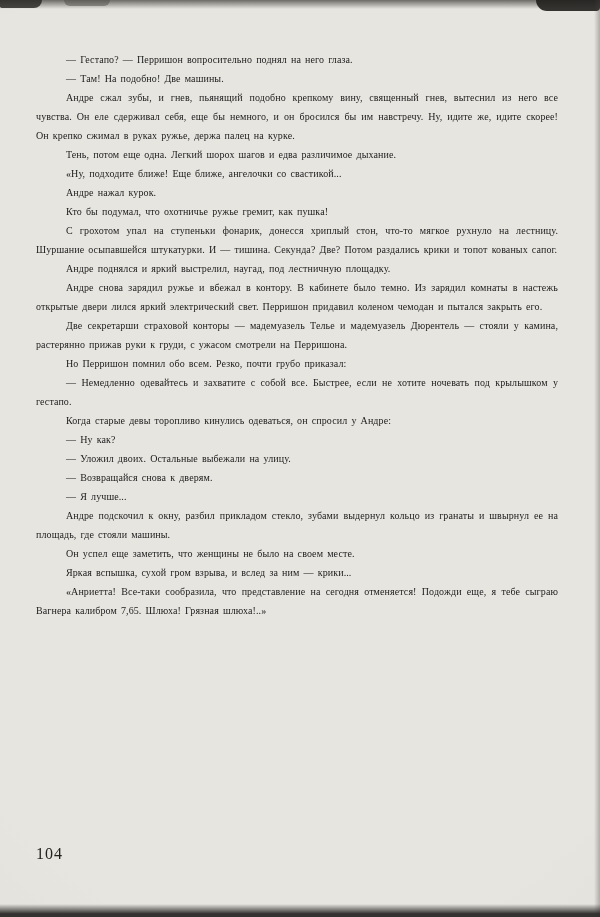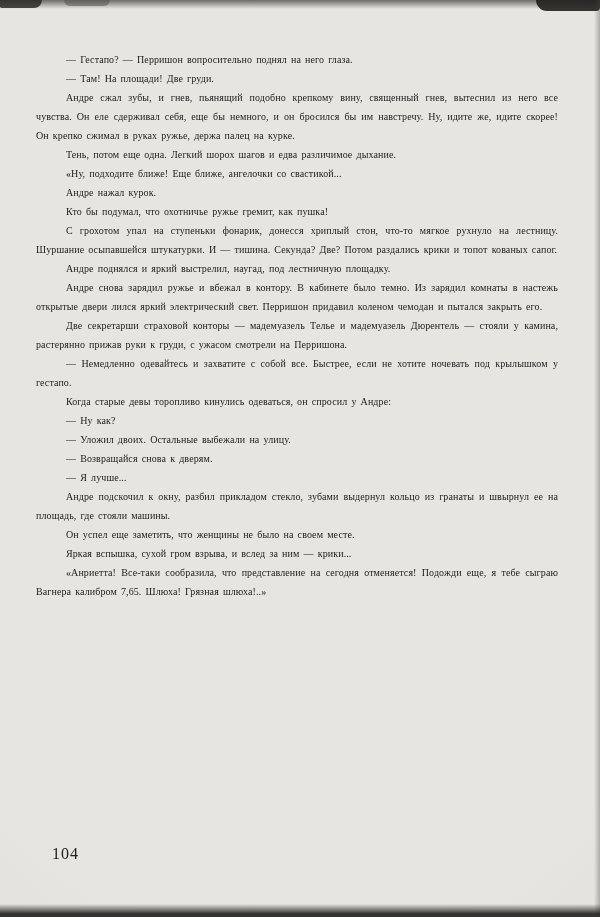--- a/index.html
+++ b/index.html
@@ -28,21 +28,21 @@
     color: #1c1c1c;
   }
   .text-block p {
     margin: 0;
     text-indent: 30px;
     word-spacing: 1.5px;
     letter-spacing: 0.1px;
   }
   .page-number {
     position: absolute;
-    left: 52px;
+    left: 36px;
     top: 845px;
     font-size: 16px;
     letter-spacing: 1px;
     color: #23221f;
   }
   
   .edge-top {
     position: absolute;
     top: 0; left: 0; right: 0;
     height: 9px;
@@ -95,30 +95,31 @@
 
   <div class="edge-top"></div>
   <div class="corner-tl"></div>
   <div class="smudge-top"></div>
   <div class="corner-tr"></div>
   <div class="edge-right"></div>
   <div class="edge-bottom"></div>
 
   <div class="text-block">
     <p>— Гестапо? — Перришон вопросительно поднял на него глаза.</p>
-    <p>— Там! На площади! Две груди.</p>
+    <p>— Там! На подобно! Две машины.</p>
     <p>Андре сжал зубы, и гнев, пьянящий подобно крепкому вину, священный гнев, вытеснил из него все чувства. Он еле сдерживал себя, еще бы немного, и он бросился бы им навстречу. Ну, идите же, идите скорее! Он крепко сжимал в руках ружье, держа палец на курке.</p>
     <p>Тень, потом еще одна. Легкий шорох шагов и едва различимое дыхание.</p>
     <p>«Ну, подходите ближе! Еще ближе, ангелочки со свастикой...</p>
     <p>Андре нажал курок.</p>
     <p>Кто бы подумал, что охотничье ружье гремит, как пушка!</p>
     <p>С грохотом упал на ступеньки фонарик, донесся хриплый стон, что-то мягкое рухнуло на лестницу. Шуршание осыпавшейся штукатурки. И — тишина. Секунда? Две? Потом раздались крики и топот кованых сапог.</p>
     <p>Андре поднялся и яркий выстрелил, наугад, под лестничную площадку.</p>
     <p>Андре снова зарядил ружье и вбежал в контору. В кабинете было темно. Из зарядил комнаты в настежь открытые двери лился яркий электрический свет. Перришон придавил коленом чемодан и пытался закрыть его.</p>
     <p>Две секретарши страховой конторы — мадемуазель Телье и мадемуазель Дюрентель — стояли у камина, растерянно прижав руки к груди, с ужасом смотрели на Перришона.</p>
+    <p>Но Перришон помнил обо всем. Резко, почти грубо приказал:</p>
     <p>— Немедленно одевайтесь и захватите с собой все. Быстрее, если не хотите ночевать под крылышком у гестапо.</p>
     <p>Когда старые девы торопливо кинулись одеваться, он спросил у Андре:</p>
     <p>— Ну как?</p>
     <p>— Уложил двоих. Остальные выбежали на улицу.</p>
     <p>— Возвращайся снова к дверям.</p>
     <p>— Я лучше...</p>
     <p>Андре подскочил к окну, разбил прикладом стекло, зубами выдернул кольцо из гранаты и швырнул ее на площадь, где стояли машины.</p>
     <p>Он успел еще заметить, что женщины не было на своем месте.</p>
     <p>Яркая вспышка, сухой гром взрыва, и вслед за ним — крики...</p>
     <p>«Анриетта! Все-таки сообразила, что представление на сегодня отменяется! Подожди еще, я тебе сыграю Вагнера калибром 7,65. Шлюха! Грязная шлюха!..»</p>

